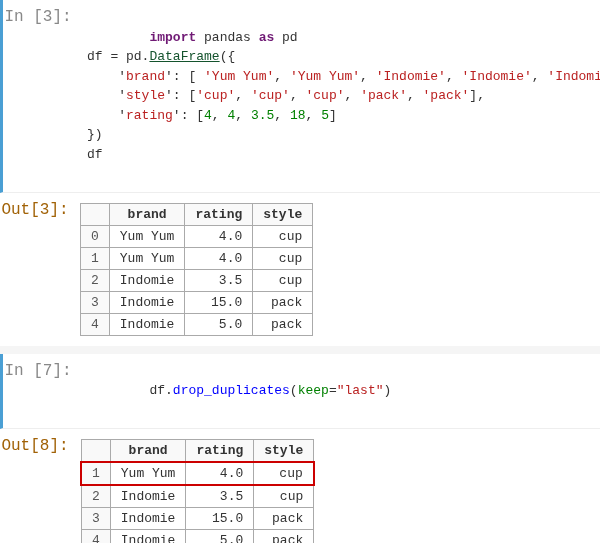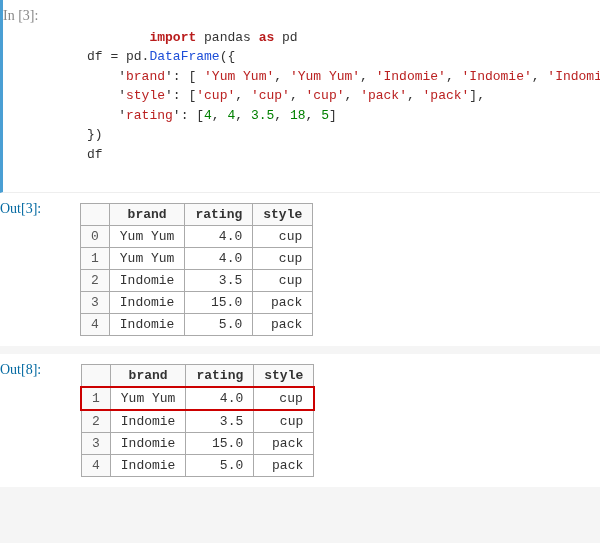--- a/index.html
+++ b/index.html
@@ -18,50 +18,50 @@
     .cell-input {
       display: flex;
       align-items: flex-start;
       padding: 6px 0;
       border-bottom: 1px solid #eee;
       background: #fff;
     }
 
     .cell-label {
       min-width: 80px;
-      text-align: left;
+      text-align: center;
       padding-right: 10px;
       padding-top: 2px;
-      font-size: 14px;
+      font-size: 16px;
       color: #888;
       flex-shrink: 0;
-      font-family: Liberation Serif, serif;
+      font-family: Liberation Mono, monospace;
     }
 
     .cell-label.in-label { color: #888; }
-    .cell-label.out-label { color: #0369a1; }
+    .cell-label.out-label { color: #a16207; }
 
     .cell-code {
       flex: 1;
       padding: 2px 4px;
       white-space: pre;
       font-family: 'Courier New', Courier, monospace;
       font-size: 13px;
       line-height: 1.5;
     }
 
     .cell-output {
       display: flex;
       align-items: flex-start;
       padding: 6px 0;
       background: #fff;
     }
 
-    .kw { color: #b91c1c; font-weight: bold; }
-    .fn { color: #1d4ed8; }
+    .kw { color: #701a75; font-weight: bold; }
+    .fn { color: #14532d; text-decoration: underline; }
     .str { color: #BA2121; }
     .num { color: #008000; }
     .method { color: #0000FF; }
     .param { color: #008000; }
 
     
     .df-table {
       border-collapse: collapse;
       margin: 4px 0;
       font-family: 'Courier New', Courier, monospace;
@@ -176,20 +176,26 @@
               <td>5.0</td>
               <td>pack</td>
             </tr>
           </tbody>
         </table>
       </div>
     </div>
   </div>
 
   <div class="cell-group">
+    <div class="cell-input left-border-blue input-area">
+      <div class="cell-label in-label">In  [7]:</div>
+      <div class="cell-code">
+        <span>df.<span class="method">drop_duplicates</span>(<span class="param">keep</span>=<span class="str">"last"</span>)</span>
+      </div>
+    </div>
     <div class="cell-output output-area">
       <div class="cell-label out-label">Out[8]:</div>
       <div>
         <table class="df-table">
           <thead>
             <tr>
               <th></th>
               <th>brand</th>
               <th>rating</th>
               <th>style</th>

